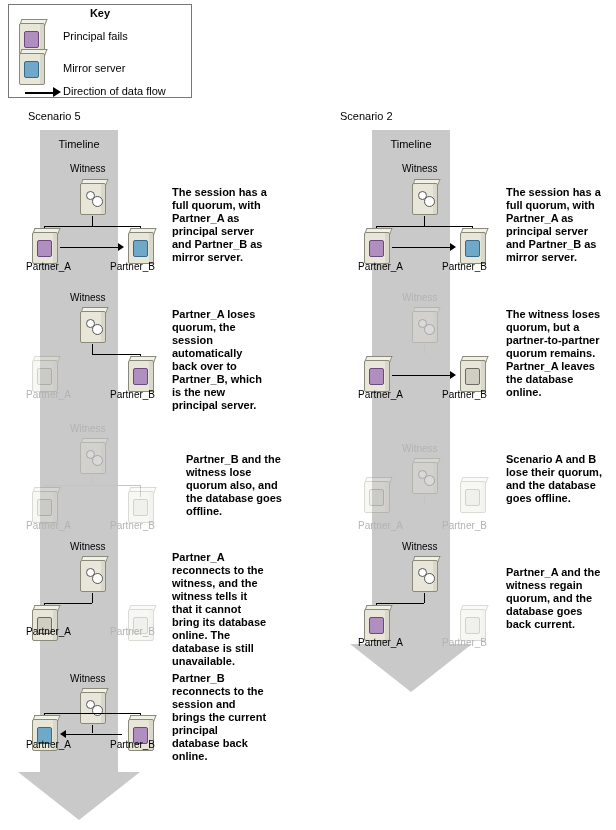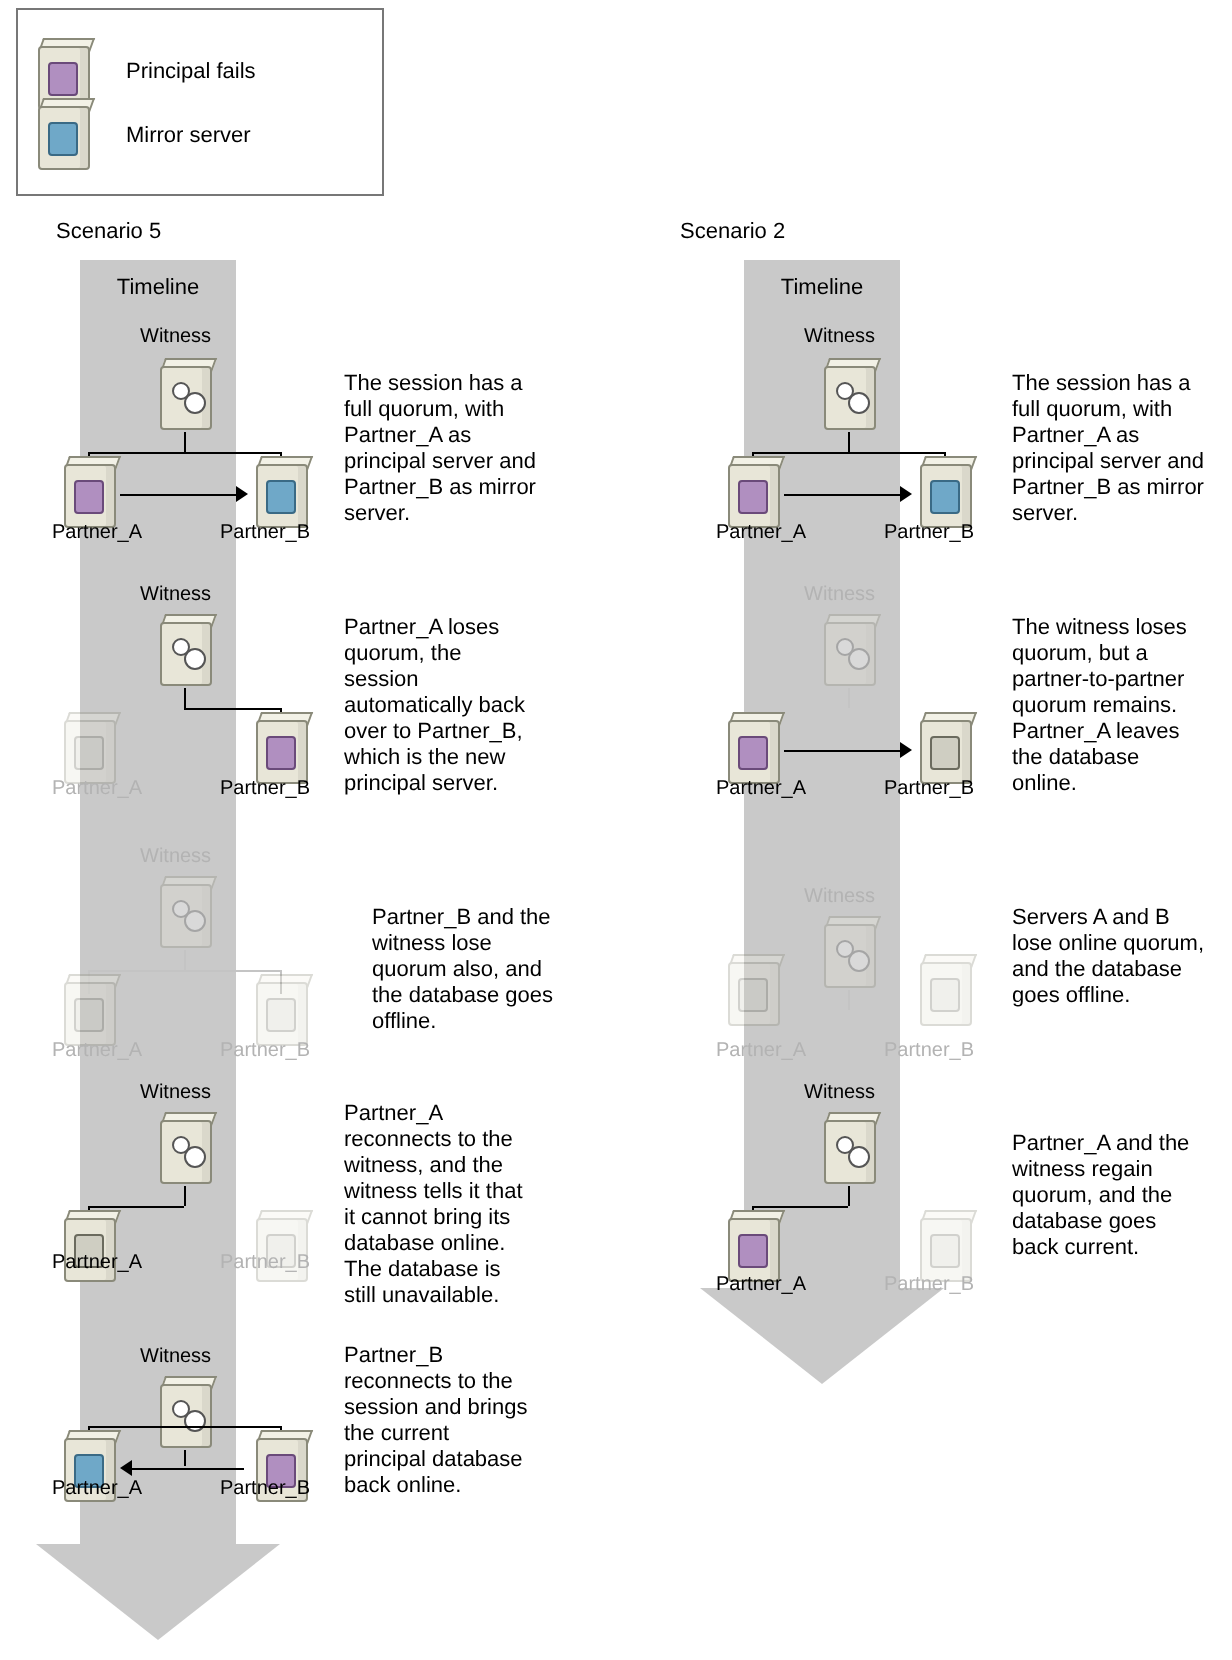--- a/index.html
+++ b/index.html
@@ -98,45 +98,51 @@
   .timeline .head{
     position:absolute;left:0;width:0;height:0;
     border-left:61px solid transparent;border-right:61px solid transparent;
     border-top:48px solid #c9c9c9;
   }
   .timeline-title{
     position:absolute;font-size:11px;font-weight:normal;text-align:center;width:78px;
   }
 
   .scenario-title{position:absolute;font-size:11px;}
-  .desc{position:absolute;font-size:11px;line-height:13px;width:96px;}
+  .desc{position:absolute;font-size:11px;line-height:13px;width:96px;font-weight:bold;}
 </style>
 </head>
 <body>
 
 <div class="abs" id="key-box">
+  <div id="key-title">Key</div>
 
   <div class="key-row" style="top:18px;">
     <div class="server principal" style="left:0;top:-4px;">
       <div class="top"></div>
         <div class="body"></div>
         <div class="slot"></div>
     </div>
     <div class="key-label">Principal fails</div>
   </div>
 
   <div class="key-row" style="top:50px;">
     <div class="server mirror" style="left:0;top:-6px;">
       <div class="top"></div>
         <div class="body"></div>
         <div class="slot"></div>
     </div>
     <div class="key-label">Mirror server</div>
   </div>
 
+  <div class="key-row" style="top:74px;width:170px;">
+    <div class="key-arrow-line"></div>
+    <div class="key-arrow-head"></div>
+    <div id="key-arrow-label">Direction of data flow</div>
+  </div>
 </div>
 
 <div class="scenario-title abs" style="left:28px;top:110px;">Scenario 5</div>
 
 <div class="timeline abs" style="left:18px;top:130px;width:122px;height:690px;">
   <div class="shaft" style="height:643px;"></div>
   <div class="head" style="top:642px;"></div>
 </div>
 <div class="timeline-title abs" style="left:40px;top:138px;">Timeline</div>
 
@@ -375,21 +381,21 @@
       <div class="slot"></div>
   </div>
   <div class="server blank faded" style="left:458px;top:477px;">
     <div class="top"></div>
       <div class="body"></div>
       <div class="slot"></div>
   </div>
   <div class="node-label faded" style="left:358px;top:520px;">Partner_A</div>
   <div class="node-label faded" style="left:442px;top:520px;">Partner_B</div>
 
-  <div class="desc" style="left:506px;top:453px;">Servers A and B lose online quorum, and the database goes offline.</div>
+  <div class="desc" style="left:506px;top:453px;">Scenario A and B lose their quorum, and the database goes offline.</div>
 </div>
 
 <div class="abs">
   <div class="node-label" style="left:402px;top:541px;">Witness</div>
   <div class="witness" style="left:410px;top:555px;">
     <div class="wtop"></div>
       <div class="wbody"></div>
       <div class="eye1"></div>
       <div class="eye2"></div>
   </div>

